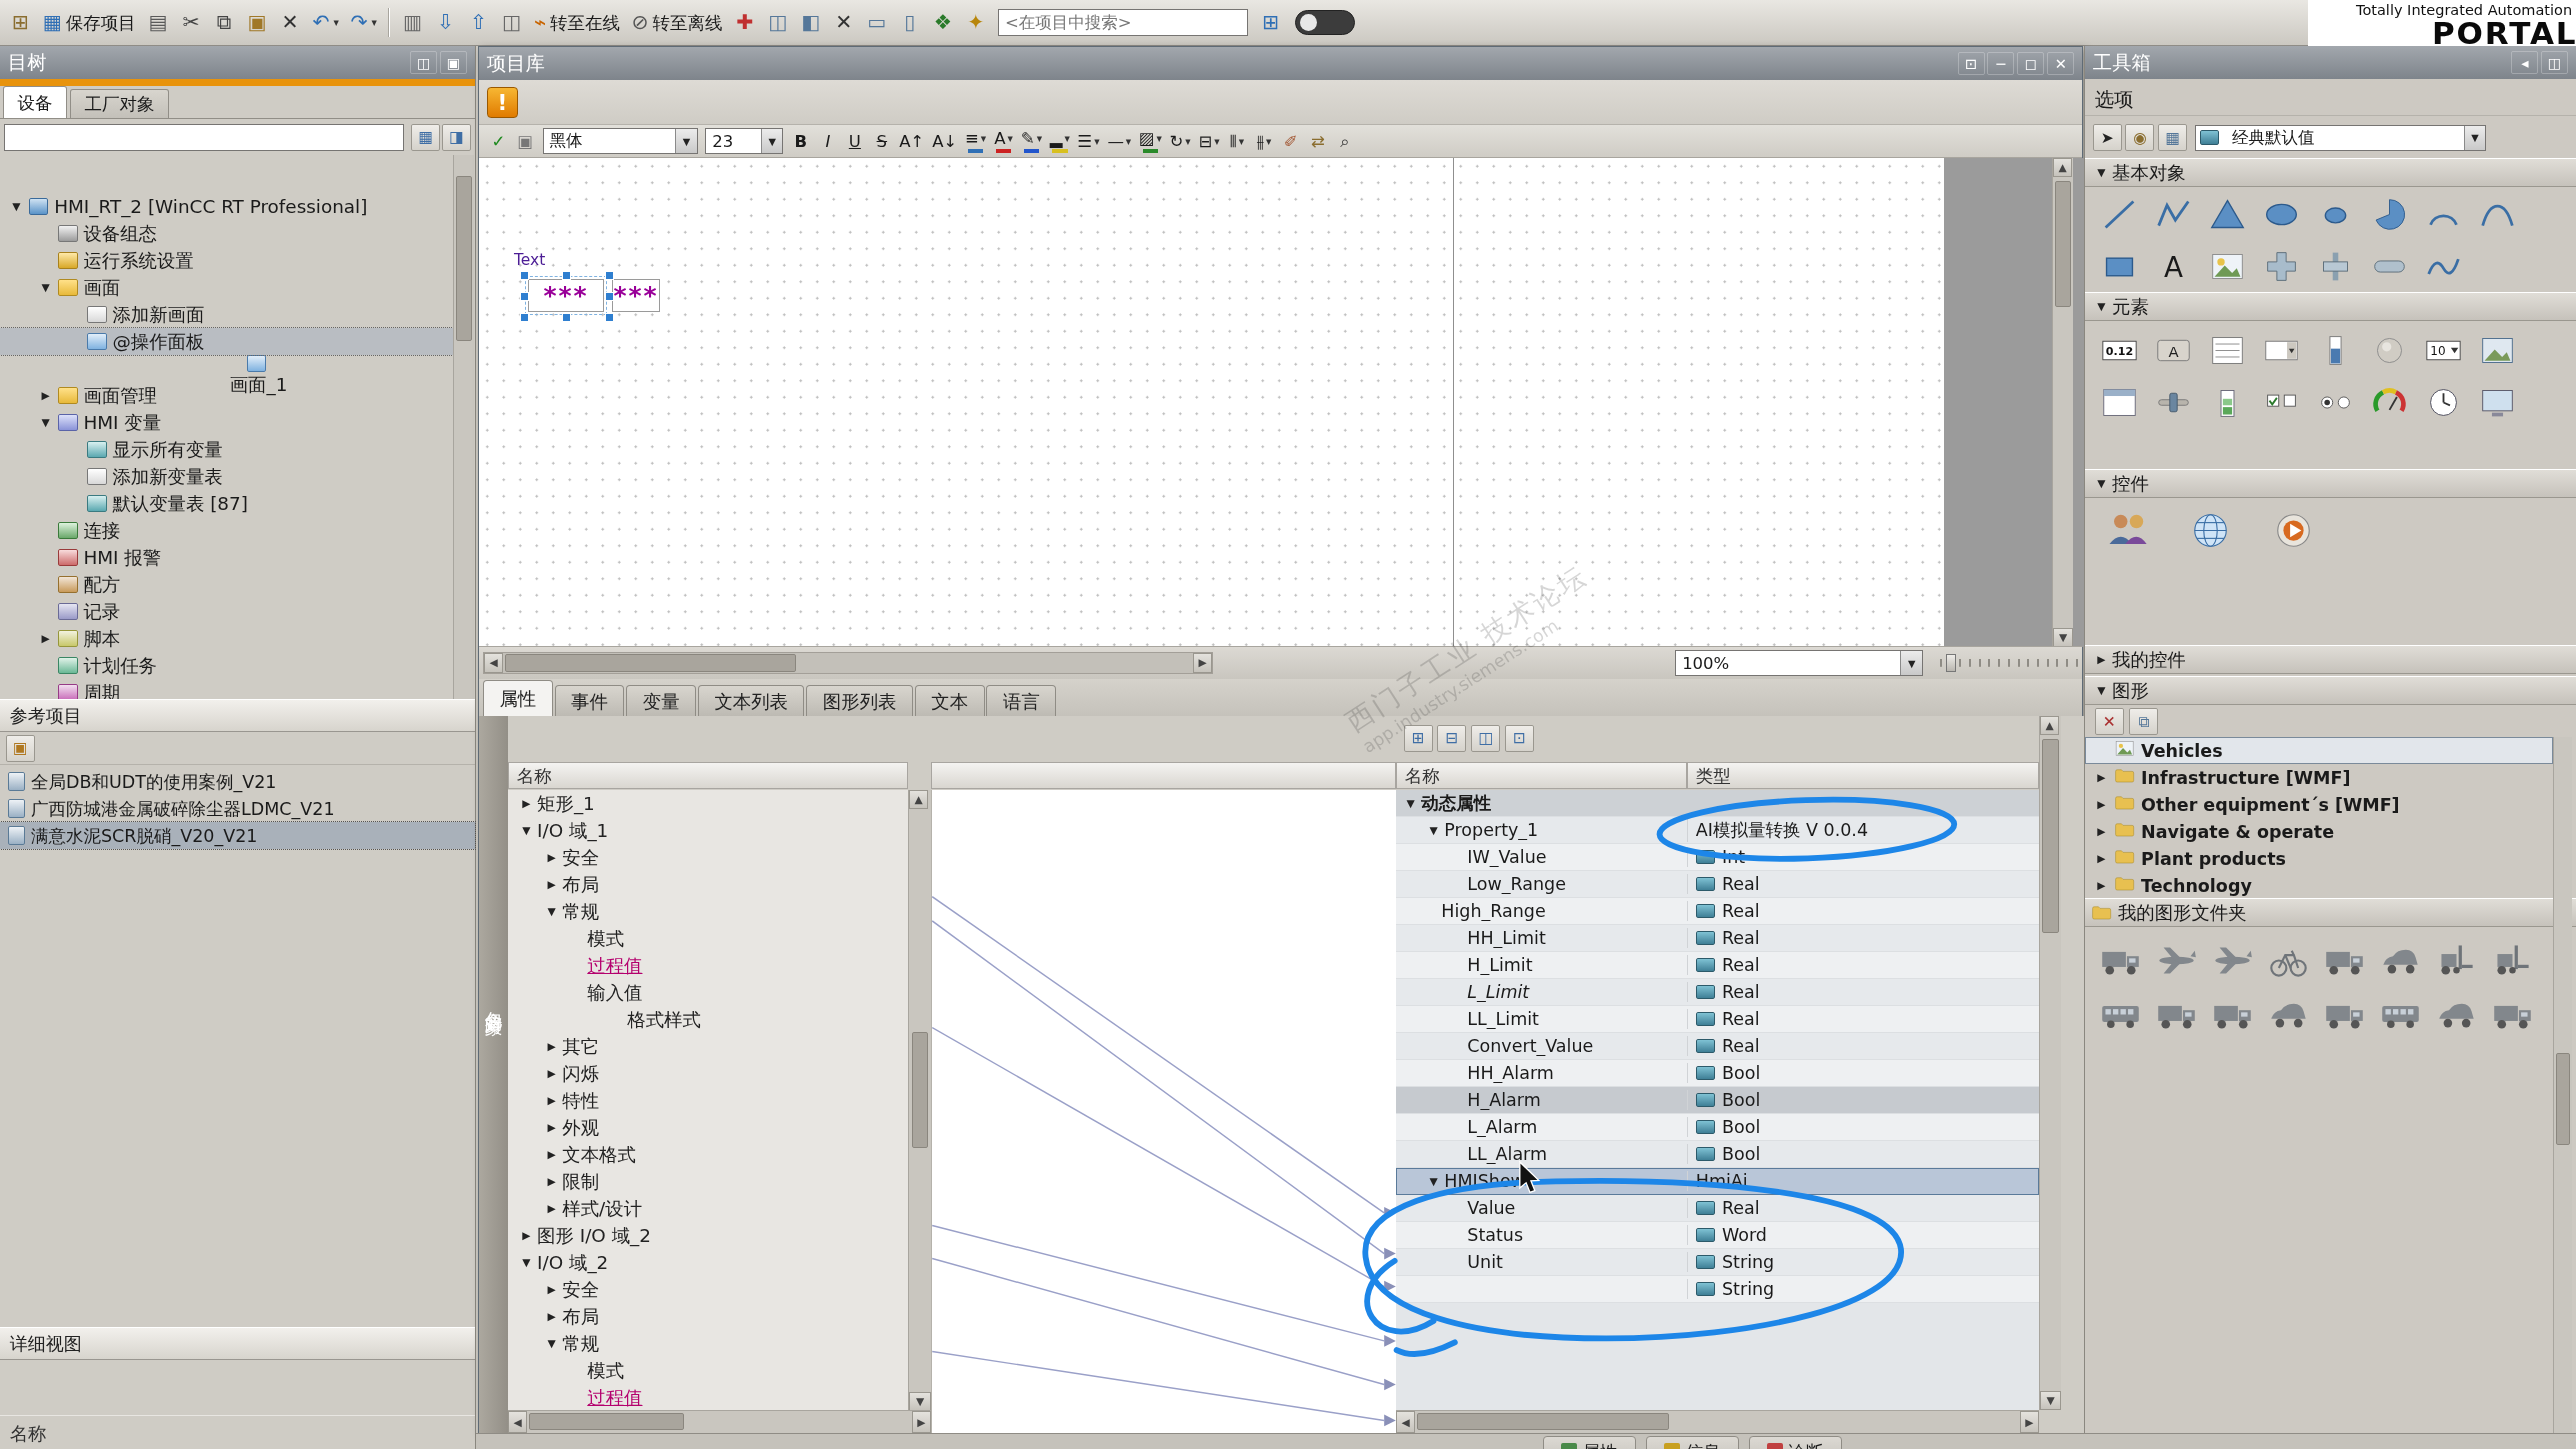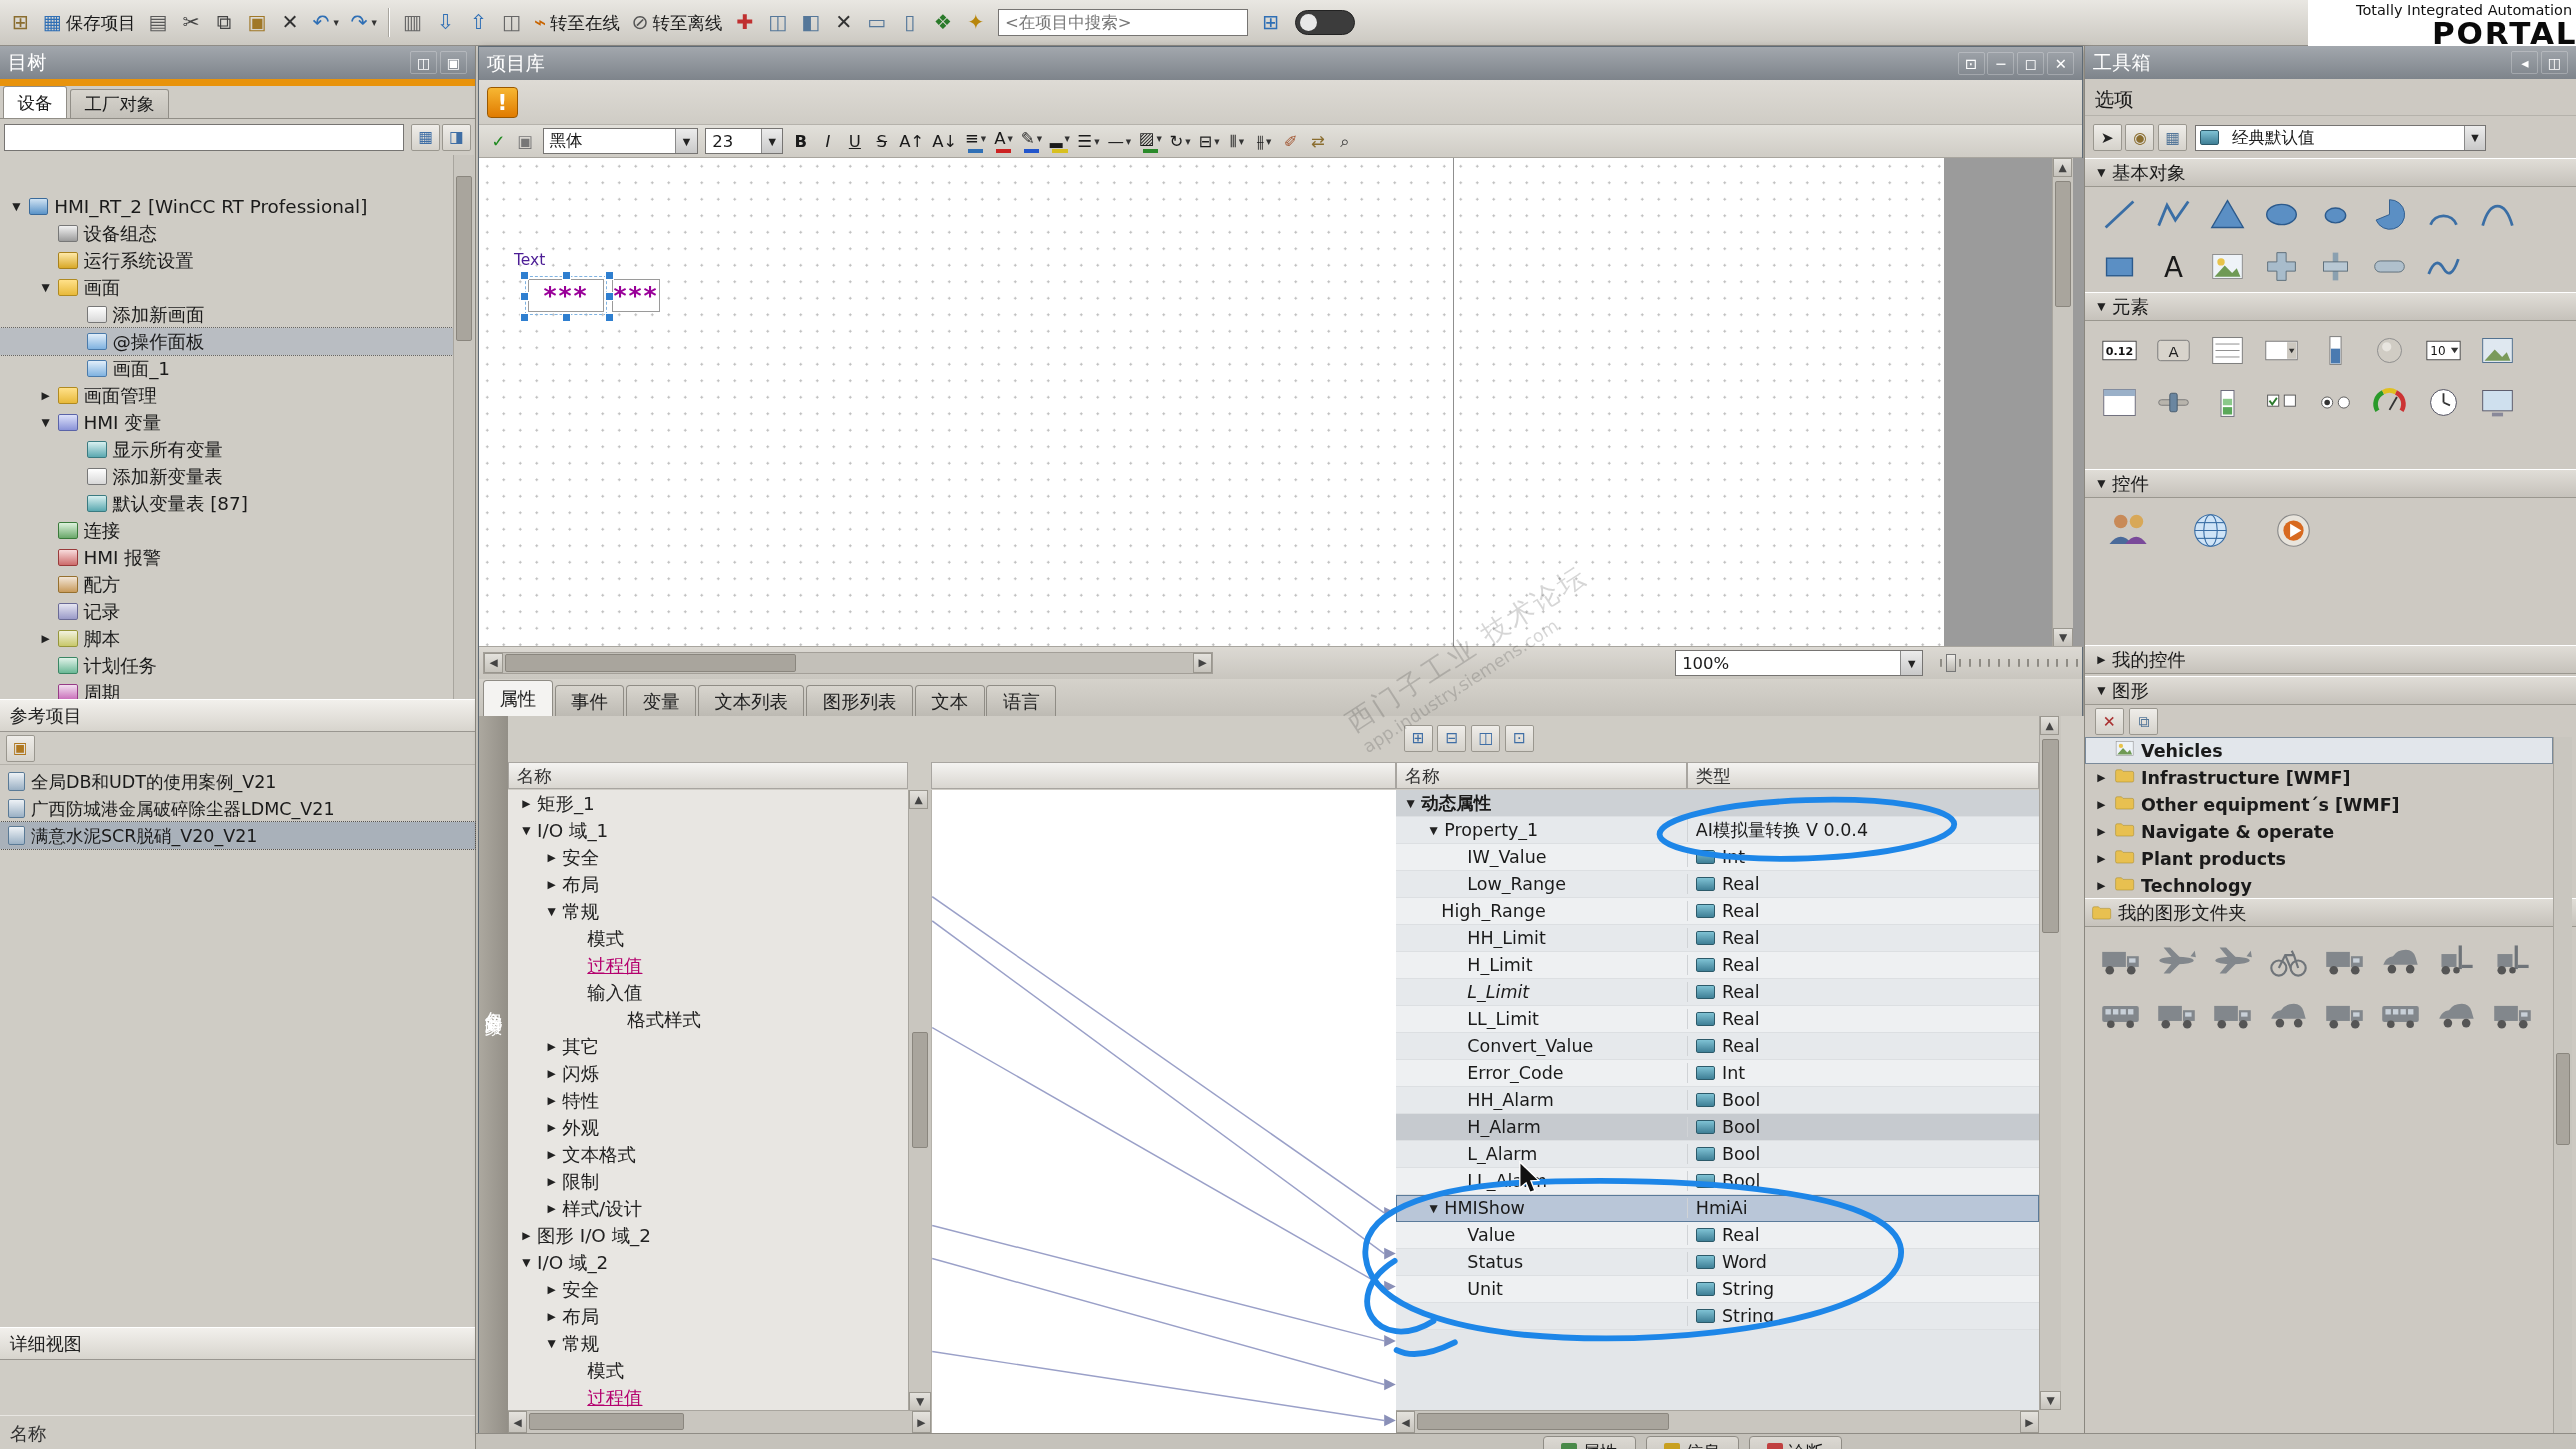--- a/index.html
+++ b/index.html
@@ -319,21 +319,21 @@
       <div class="tree-row" style="padding-left: 64px;">
         <span class="exp"></span>
         <span class="ticon ic-add"></span>
         <span>添加新画面</span>
       </div>
       <div class="tree-row sel" style="padding-left: 64px;">
         <span class="exp"></span>
         <span class="ticon ic-screen"></span>
         <span>@操作面板</span>
       </div>
-      <div class="tree-row" style="padding-left: 64px;">
+      <div class="tree-row" style="padding-left: 64px; flex-direction: column;">
         <span class="exp"></span>
         <span class="ticon ic-screen"></span>
         <span>画面_1</span>
       </div>
       <div class="tree-row" style="padding-left: 35px;">
         <span class="exp">▶</span>
         <span class="ticon ic-folder"></span>
         <span>画面管理</span>
       </div>
       <div class="tree-row" style="padding-left: 35px;">
@@ -873,30 +873,20 @@
             <span>Convert_Value</span>
           </div>
           <div class="tc-type">
             <span class="dticon"></span>
             <span>Real</span>
           </div>
         </div>
         <div class="trow">
           <div class="tc-name" style="padding-left: 50px;">
             <span class="exp"></span>
-            <span>Error_Code</span>
-          </div>
-          <div class="tc-type">
-            <span class="dticon"></span>
-            <span>Int</span>
-          </div>
-        </div>
-        <div class="trow">
-          <div class="tc-name" style="padding-left: 50px;">
-            <span class="exp"></span>
             <span>HH_Alarm</span>
           </div>
           <div class="tc-type">
             <span class="dticon"></span>
             <span>Bool</span>
           </div>
         </div>
         <div class="trow thil">
           <div class="tc-name" style="padding-left: 50px;">
             <span class="exp"></span>

